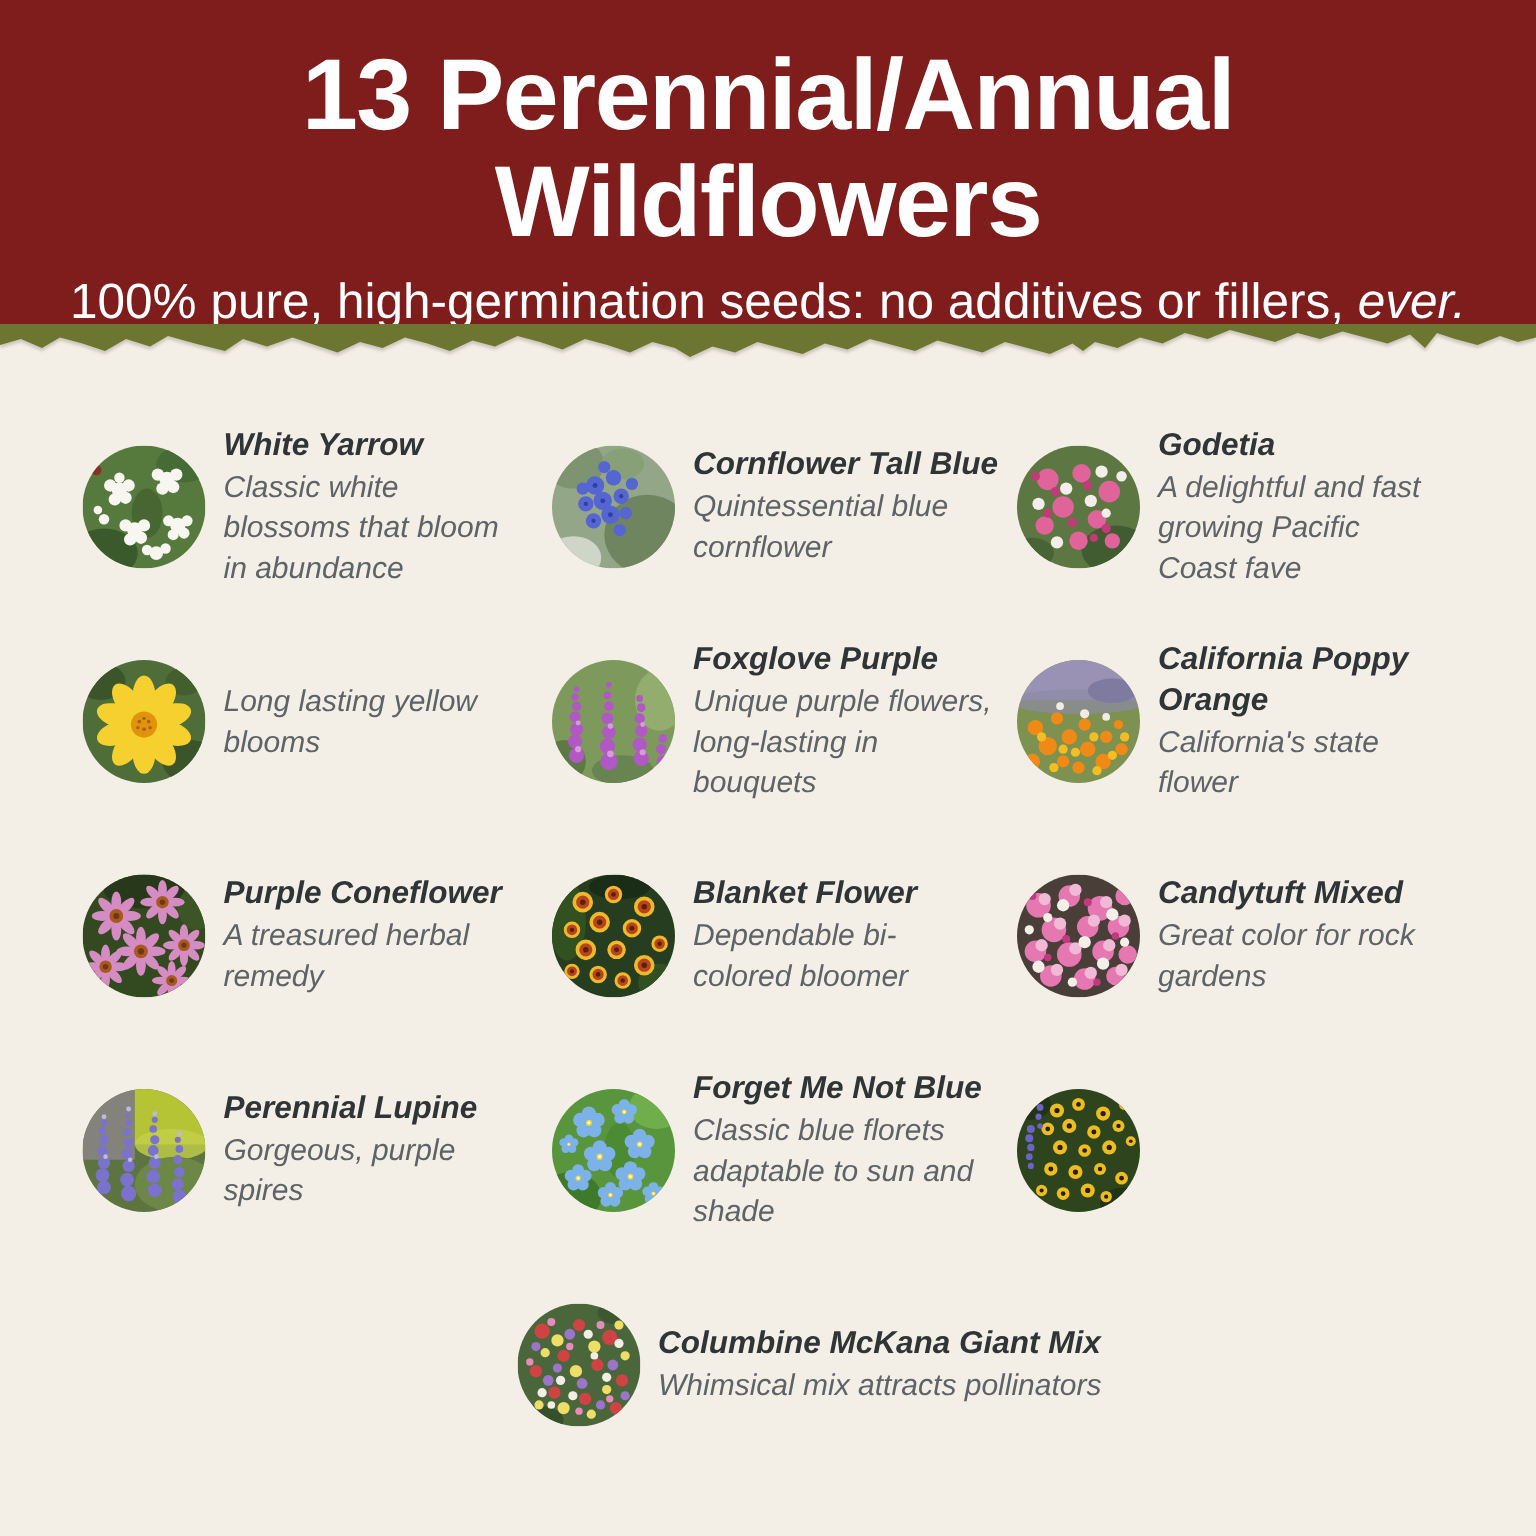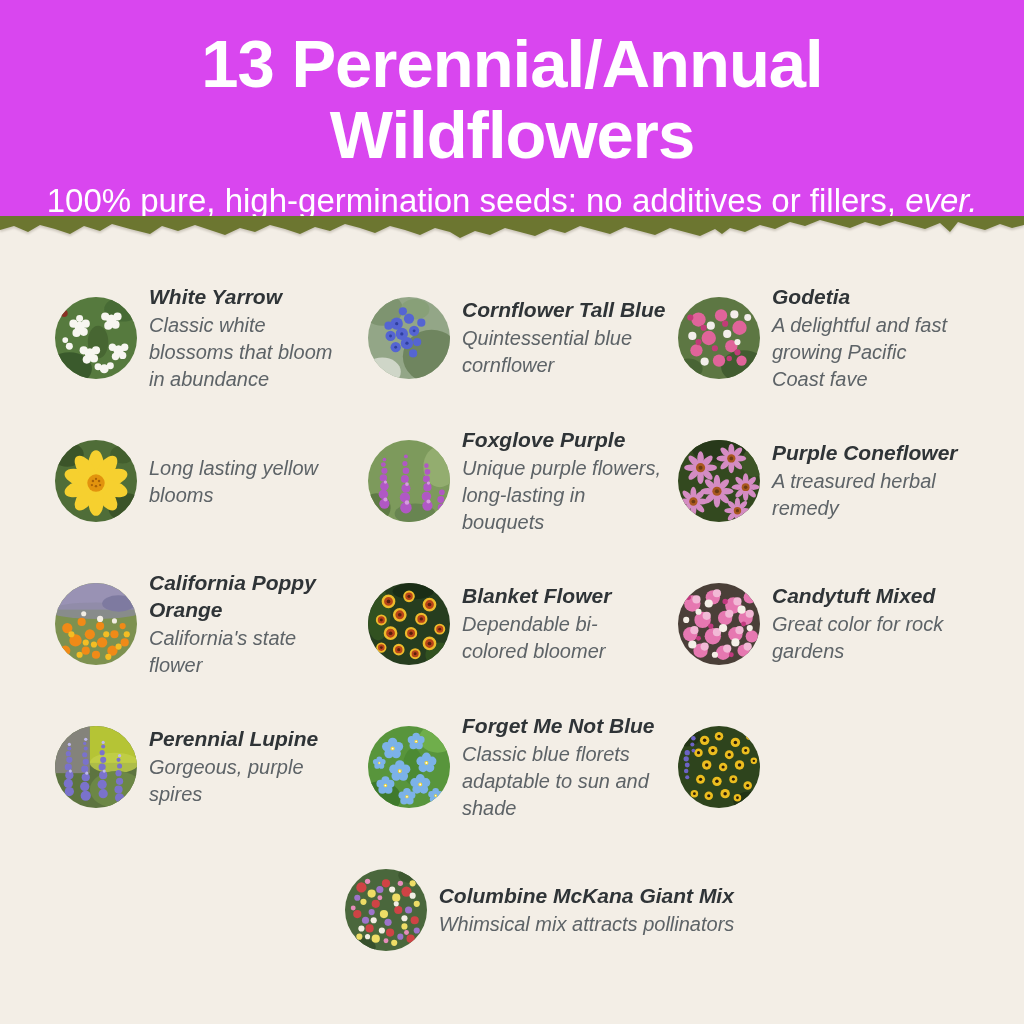--- a/index.html
+++ b/index.html
@@ -1,20 +1,20 @@
 <!DOCTYPE html>
 <html><head>
 <meta charset="utf-8">
 <style>
   html,body{margin:0;padding:0;}
   body{width:1024px;height:1024px;background:#f3eee6;font-family:"Liberation Sans", sans-serif;overflow:hidden;}
   .page{width:1024px;height:1024px;position:relative;}
 
   
-  .banner{background:#d946ef;height:216px;text-align:center;color:#fff;position:relative;}
+  .banner{background:#7f1d1d;height:216px;text-align:center;color:#fff;position:relative;}
   .banner h1{margin:0;padding-top:28px;font-size:67px;line-height:71px;font-weight:700;letter-spacing:-1px;}
   .banner h1 span{display:block;}
   .subtitle{margin-top:12px;font-size:33px;letter-spacing:0;}
   .subtitle em{font-style:italic;}
   .tear{display:block;filter:drop-shadow(0 2px 1px rgba(70,60,35,.22));}
 
   
   .grid{margin:12px 0 0 55px;display:grid;grid-template-columns:313px 310px 1fr;grid-auto-rows:143px;align-items:center;font-style:italic;}
   .item{display:flex;align-items:center;gap:12px;}
   .photo{width:82px;height:82px;border-radius:50%;overflow:hidden;flex:none;}
@@ -247,20 +247,66 @@
               <circle cx="17" cy="41" r="1.6"></circle>
           </g>
         </svg>
       </div>
       <div class="text">
         <div class="item-name">Foxglove Purple</div>
         <div class="item-desc">Unique purple flowers, long-lasting in bouquets</div>
       </div>
     </div>
 
+    <div class="item c1">
+      <div class="photo">
+        <svg viewBox="0 0 80 80">
+          <rect width="80" height="80" fill="#7d9150"></rect>
+          <rect width="80" height="26" fill="#9992b4"></rect>
+            <ellipse cx="40" cy="27" rx="46" ry="8" fill="#8d8aa4" opacity="0.7"></ellipse>
+            <ellipse cx="62" cy="20" rx="16" ry="8" fill="#7e7aa0"></ellipse>
+          <g fill="#f08a17">
+            <circle cx="12" cy="44" r="5"></circle>
+              <circle cx="26" cy="38" r="4"></circle>
+              <circle cx="20" cy="56" r="6"></circle>
+              <circle cx="34" cy="50" r="5"></circle>
+              <circle cx="10" cy="66" r="5"></circle>
+              <circle cx="30" cy="66" r="4"></circle>
+              <circle cx="46" cy="58" r="5"></circle>
+              <circle cx="44" cy="42" r="4"></circle>
+              <circle cx="58" cy="50" r="4"></circle>
+              <circle cx="56" cy="66" r="5"></circle>
+              <circle cx="68" cy="58" r="4"></circle>
+              <circle cx="66" cy="42" r="3"></circle>
+              <circle cx="40" cy="70" r="4"></circle>
+              <circle cx="74" cy="70" r="4"></circle>
+          </g>
+          <g fill="#f5bd23">
+            <circle cx="16" cy="50" r="3"></circle>
+              <circle cx="30" cy="58" r="3"></circle>
+              <circle cx="50" cy="50" r="3"></circle>
+              <circle cx="62" cy="62" r="3"></circle>
+              <circle cx="38" cy="60" r="3"></circle>
+              <circle cx="70" cy="50" r="3"></circle>
+              <circle cx="24" cy="70" r="3"></circle>
+              <circle cx="52" cy="72" r="3"></circle>
+          </g>
+          <g fill="#f2ede4">
+            <circle cx="44" cy="35" r="3"></circle>
+              <circle cx="28" cy="30" r="2.5"></circle>
+              <circle cx="58" cy="37" r="2.5"></circle>
+          </g>
+        </svg>
+      </div>
+      <div class="text">
+        <div class="item-name">California Poppy Orange</div>
+        <div class="item-desc">California's state flower</div>
+      </div>
+    </div>
+
     <div class="item c3">
       <div class="photo">
         <svg viewBox="0 0 80 80">
           <defs>
             <g id="cf6">
               <g fill="#d48cc3">
                 <ellipse cx="0" cy="-9" rx="3.2" ry="7"></ellipse>
                 <ellipse cx="0" cy="-9" rx="3.2" ry="7" transform="rotate(45)"></ellipse>
                 <ellipse cx="0" cy="-9" rx="3.2" ry="7" transform="rotate(90)"></ellipse>
                 <ellipse cx="0" cy="-9" rx="3.2" ry="7" transform="rotate(135)"></ellipse>
@@ -280,66 +326,20 @@
           <use href="#cf6" transform="translate(52 18) scale(0.9)"></use>
           <use href="#cf6" transform="translate(38 50)"></use>
           <use href="#cf6" transform="translate(66 46) scale(0.85)"></use>
           <use href="#cf6" transform="translate(15 60) scale(0.9)"></use>
           <use href="#cf6" transform="translate(58 69) scale(0.8)"></use>
         </svg>
       </div>
       <div class="text">
         <div class="item-name">Purple Coneflower</div>
         <div class="item-desc">A treasured herbal remedy</div>
-      </div>
-    </div>
-
-    <div class="item c1">
-      <div class="photo">
-        <svg viewBox="0 0 80 80">
-          <rect width="80" height="80" fill="#7d9150"></rect>
-          <rect width="80" height="26" fill="#9992b4"></rect>
-            <ellipse cx="40" cy="27" rx="46" ry="8" fill="#8d8aa4" opacity="0.7"></ellipse>
-            <ellipse cx="62" cy="20" rx="16" ry="8" fill="#7e7aa0"></ellipse>
-          <g fill="#f08a17">
-            <circle cx="12" cy="44" r="5"></circle>
-              <circle cx="26" cy="38" r="4"></circle>
-              <circle cx="20" cy="56" r="6"></circle>
-              <circle cx="34" cy="50" r="5"></circle>
-              <circle cx="10" cy="66" r="5"></circle>
-              <circle cx="30" cy="66" r="4"></circle>
-              <circle cx="46" cy="58" r="5"></circle>
-              <circle cx="44" cy="42" r="4"></circle>
-              <circle cx="58" cy="50" r="4"></circle>
-              <circle cx="56" cy="66" r="5"></circle>
-              <circle cx="68" cy="58" r="4"></circle>
-              <circle cx="66" cy="42" r="3"></circle>
-              <circle cx="40" cy="70" r="4"></circle>
-              <circle cx="74" cy="70" r="4"></circle>
-          </g>
-          <g fill="#f5bd23">
-            <circle cx="16" cy="50" r="3"></circle>
-              <circle cx="30" cy="58" r="3"></circle>
-              <circle cx="50" cy="50" r="3"></circle>
-              <circle cx="62" cy="62" r="3"></circle>
-              <circle cx="38" cy="60" r="3"></circle>
-              <circle cx="70" cy="50" r="3"></circle>
-              <circle cx="24" cy="70" r="3"></circle>
-              <circle cx="52" cy="72" r="3"></circle>
-          </g>
-          <g fill="#f2ede4">
-            <circle cx="44" cy="35" r="3"></circle>
-              <circle cx="28" cy="30" r="2.5"></circle>
-              <circle cx="58" cy="37" r="2.5"></circle>
-          </g>
-        </svg>
-      </div>
-      <div class="text">
-        <div class="item-name">California Poppy Orange</div>
-        <div class="item-desc">California's state flower</div>
       </div>
     </div>
 
     <div class="item c2">
       <div class="photo">
         <svg viewBox="0 0 80 80">
           <defs>
             <g id="bf8">
               <circle r="5.5" stroke="#eeba2b" stroke-width="2.4" fill="#b8441a"></circle>
               <circle r="1.8" fill="#5a200d"></circle>

